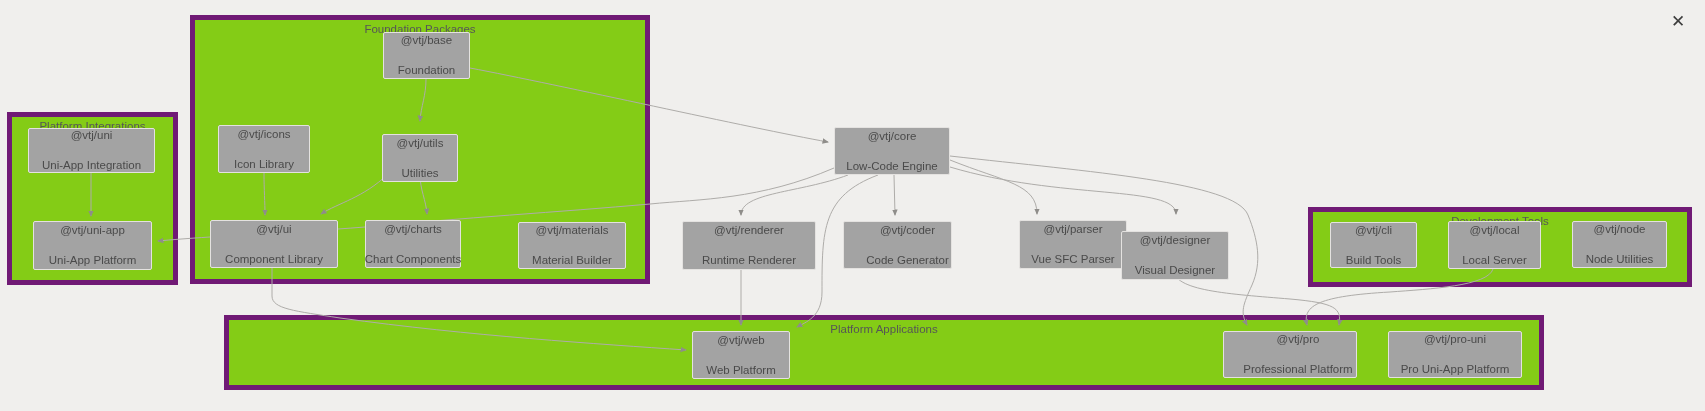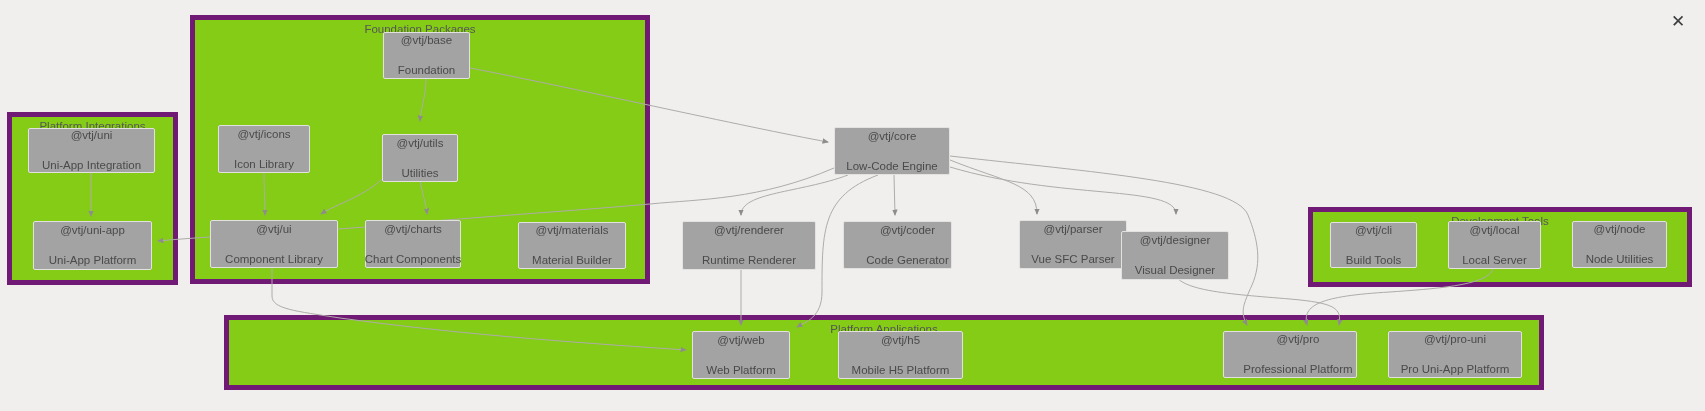--- a/index.html
+++ b/index.html
@@ -172,24 +172,20 @@
       <span>Local Server</span>
     </div>
     <div class="node" style="left: 1572px; top: 221px; width: 95px; height: 47px;">
       <span>@vtj/node</span>
       <span>Node Utilities</span>
     </div>
     <div class="node" style="left: 692px; top: 331px; width: 98px; height: 48px;">
       <span>@vtj/web</span>
       <span>Web Platform</span>
     </div>
-    <div class="node" style="left: 838px; top: 331px; width: 125px; height: 48px;">
-      <span>@vtj/h5</span>
-      <span>Mobile H5 Platform</span>
-    </div>
     <div class="node" style="left: 1223px; top: 331px; width: 134px; height: 47px; padding-left: 16px;">
       <span>@vtj/pro</span>
       <span>Professional Platform</span>
     </div>
     <div class="node" style="left: 1388px; top: 331px; width: 134px; height: 47px;">
       <span>@vtj/pro-uni</span>
       <span>Pro Uni-App Platform</span>
     </div>
   </div>
 

